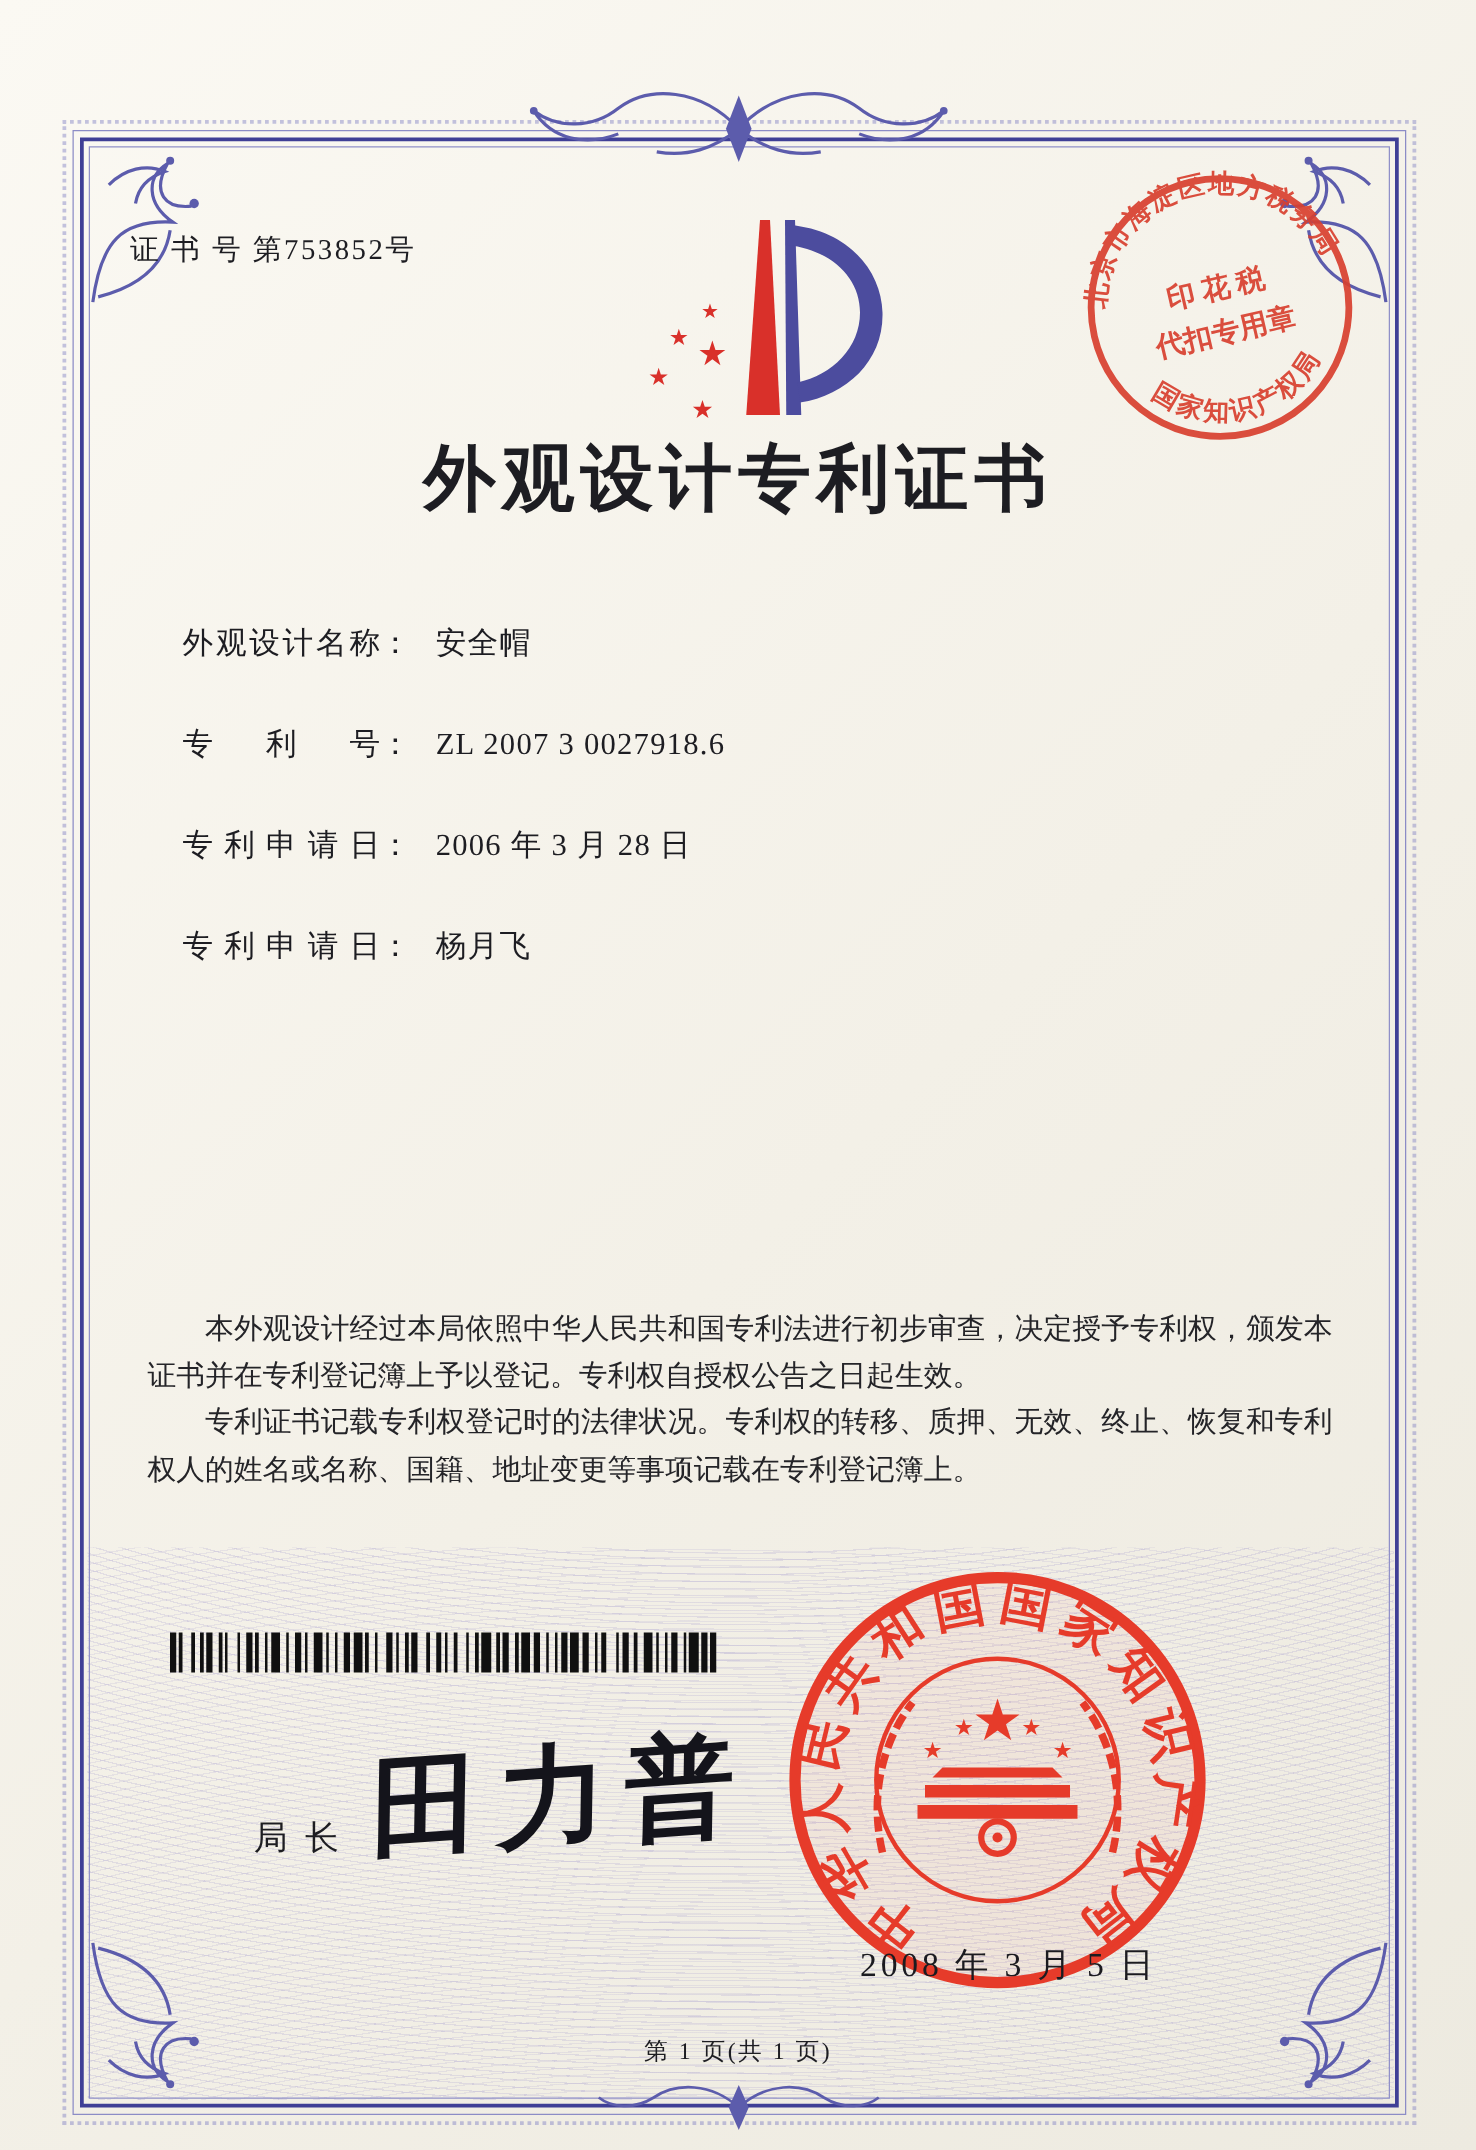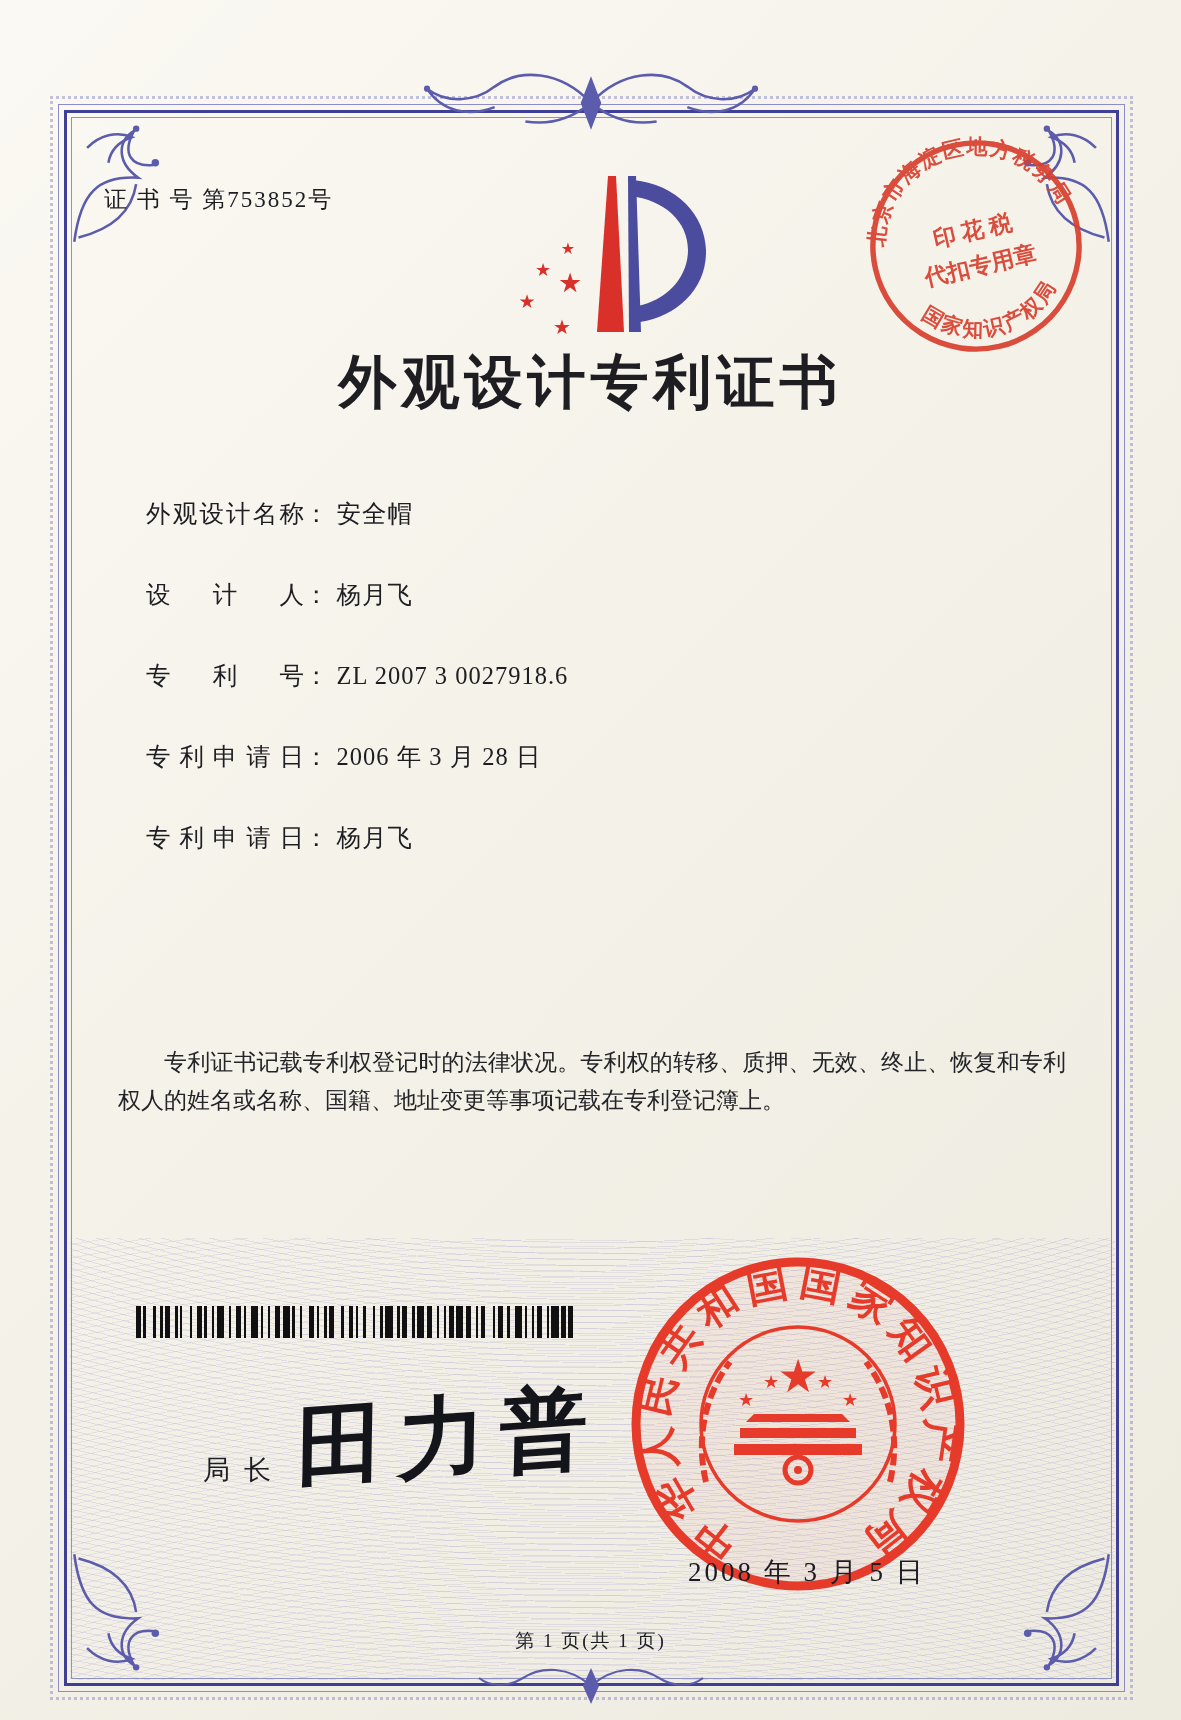--- a/index.html
+++ b/index.html
@@ -39,21 +39,21 @@
   .ts-arc{font-size:21px;font-weight:bold;fill:#d8402f;letter-spacing:2px;font-family:"Liberation Serif",serif;}
   .ts-line{font-size:23px;font-weight:bold;fill:#d8402f;font-family:"Liberation Serif",serif;}
   .title{position:absolute;left:0;right:0;top:344px;margin:0;text-align:center;
     font-size:58px;font-weight:700;letter-spacing:5px;z-index:2;}
 
   
   .fields{position:absolute;left:146px;top:497px;z-index:2;}
   .field{height:30px;margin-bottom:51px;font-size:24.5px;white-space:nowrap;}
   .flabel{display:inline-block;width:158px;text-align:justify;text-align-last:justify;vertical-align:bottom;}
   .fcolon{display:inline-block;}
-  .fvalue{display:inline-block;margin-left:8px;letter-spacing:1px;}
+  .fvalue{display:inline-block;margin-left:20px;letter-spacing:1px;}
 
   
   .body-text{position:absolute;left:118px;top:1044px;width:948px;z-index:2;
     font-size:23px;line-height:37.5px;text-align:justify;color:#242428;}
   .body-text p{margin:0;text-indent:2em;}
 
   
   .barcode{position:absolute;left:136px;top:1306px;height:32px;width:540px;display:flex;z-index:2;}
   .barcode span{display:block;height:100%;flex:none;}
   .barcode .bar{background:#101010;}
@@ -163,34 +163,32 @@
     <text class="ts-line" y="28" text-anchor="middle">代扣专用章</text>
   </svg>
 
   <h1 class="title">外观设计专利证书</h1>
 
   <div class="fields">
     <div class="field">
       <span class="flabel">外观设计名称</span><span class="fcolon">：</span><span class="fvalue">安全帽</span>
     </div>
     <div class="field">
-      <span class="flabel">设计人</span><span class="fcolon">：</span><span class="fvalue">杨月飞</span>
-    </div>
-    <div class="field">
       <span class="flabel">专利号</span><span class="fcolon">：</span><span class="fvalue">ZL 2007 3 0027918.6</span>
     </div>
     <div class="field">
       <span class="flabel">专利申请日</span><span class="fcolon">：</span><span class="fvalue">2006 年 3 月 28 日</span>
     </div>
     <div class="field">
       <span class="flabel">专利申请日</span><span class="fcolon">：</span><span class="fvalue">杨月飞</span>
     </div>
   </div>
 
   <div class="body-text">
+    <p>本外观设计经过本局依照中华人民共和国专利法进行初步审查，决定授予专利权，颁发本证书并在专利登记簿上予以登记。专利权自授权公告之日起生效。</p>
     <p>专利证书记载专利权登记时的法律状况。专利权的转移、质押、无效、终止、恢复和专利权人的姓名或名称、国籍、地址变更等事项记载在专利登记簿上。</p>
   </div>
 
   <div class="barcode">
       <span class="bar" style="width: 4.9px;"></span>
       <span class="gap" style="width: 2.45px;"></span>
       <span class="bar" style="width: 2.45px;"></span>
       <span class="gap" style="width: 7.35px;"></span>
       <span class="bar" style="width: 2.45px;"></span>
       <span class="gap" style="width: 4.9px;"></span>

